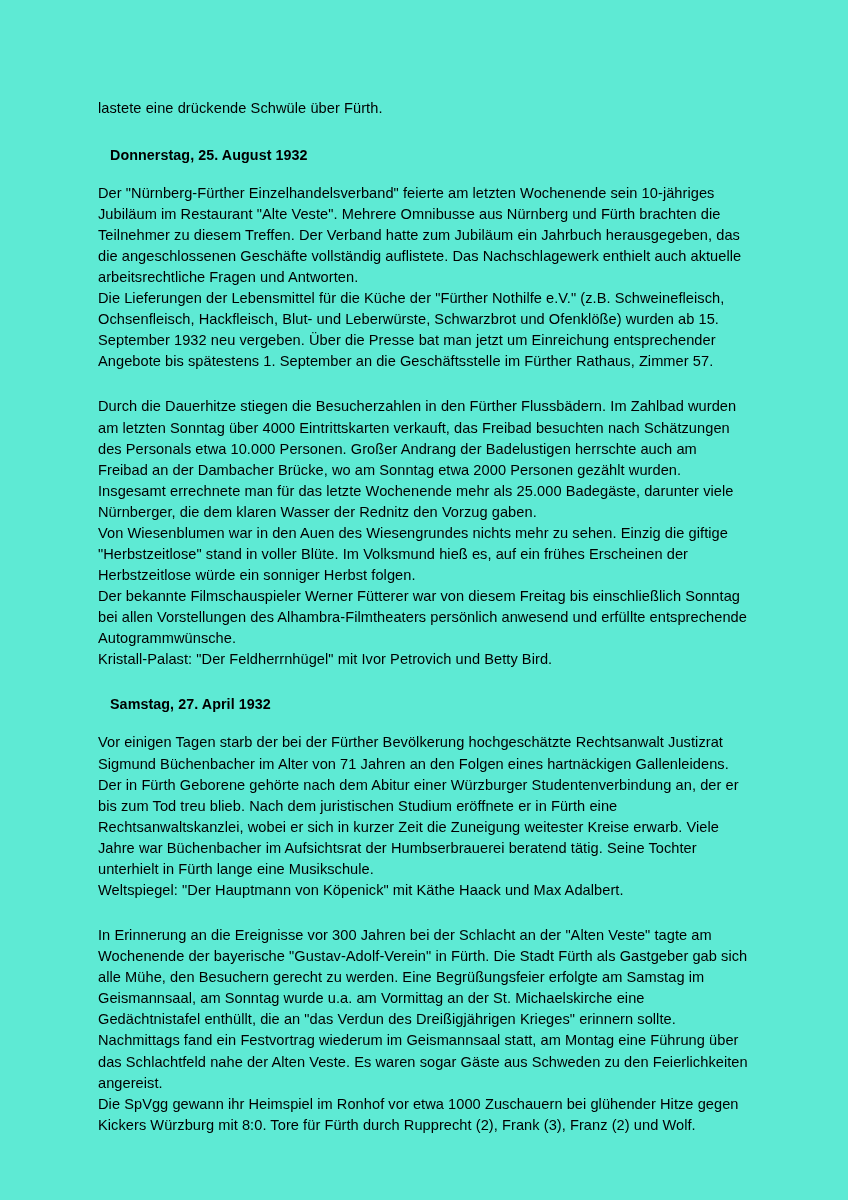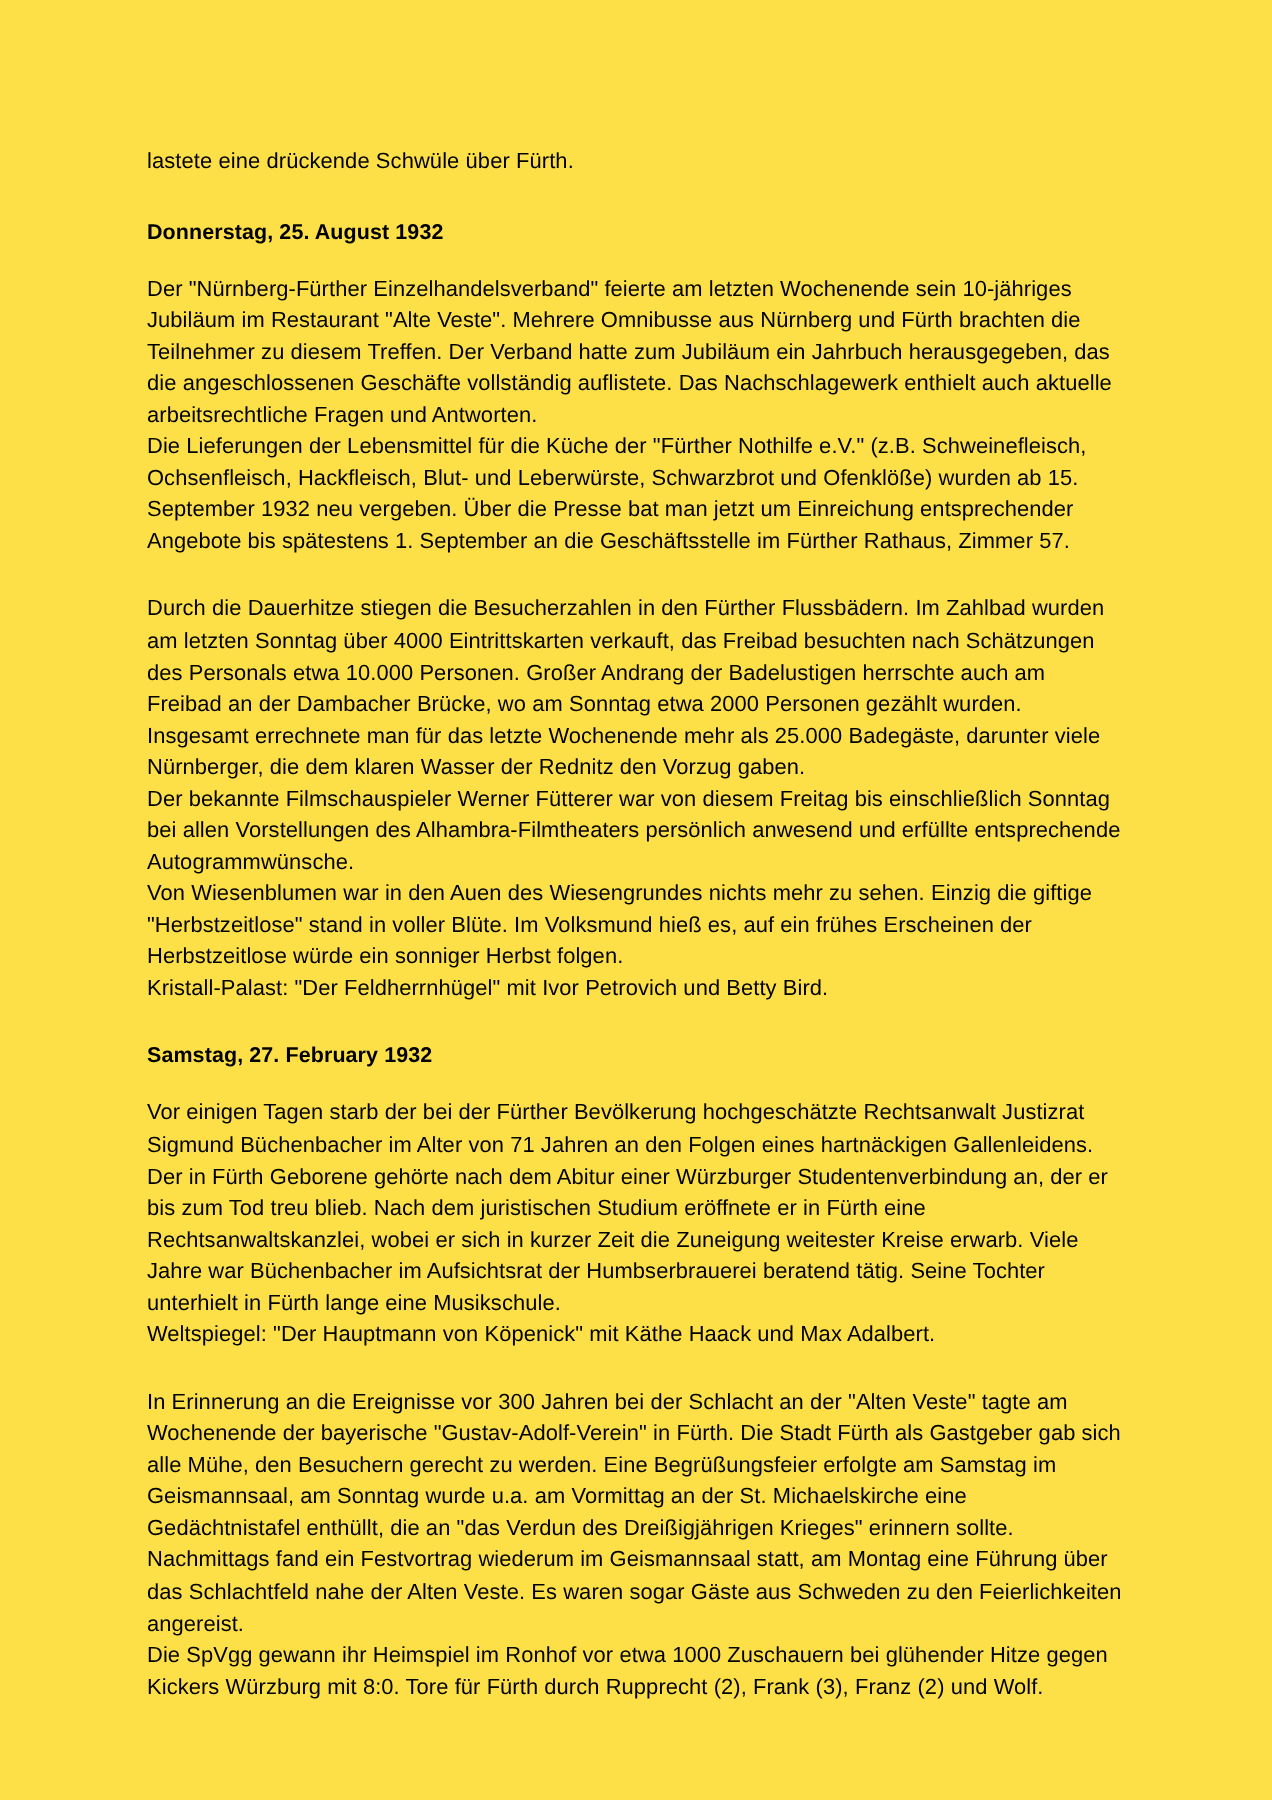--- a/index.html
+++ b/index.html
@@ -8,21 +8,21 @@
     background: #ffffff;
   }
   body {
     font-family: "Liberation Sans", sans-serif;
     color: #000000;
   }
   .page {
     width: 848px;
     height: 1200px;
     box-sizing: border-box;
-    background: #fde047;
+    background: #5eead4;
     position: relative;
     overflow: hidden;
   }
   .content {
     position: absolute;
     left: 98px;
     top: 98px;
     width: 652px;
   }
   .lead-line {
@@ -31,21 +31,21 @@
     margin: 0 0 26px 0;
     letter-spacing: 0.005em;
   }
   .entry {
     margin: 0 0 24px 0;
   }
   .entry-heading {
     font-size: 14.3px;
     font-weight: bold;
     line-height: 1.4;
-    margin: 0 0 18px 0;
+    margin: 0 0 18px 12px;
     letter-spacing: 0.005em;
   }
   .entry-body p {
     font-size: 14.6px;
     line-height: 1.445;
     margin: 0;
     text-align: left;
     letter-spacing: 0.004em;
   }
   .entry:last-child {
@@ -64,28 +64,28 @@
       <h2 class="entry-heading">Donnerstag, 25. August 1932</h2>
       <div class="entry-body">
         <p>Der "Nürnberg-Fürther Einzelhandelsverband" feierte am letzten Wochenende sein 10-jähriges Jubiläum im Restaurant "Alte Veste". Mehrere Omnibusse aus Nürnberg und Fürth brachten die Teilnehmer zu diesem Treffen. Der Verband hatte zum Jubiläum ein Jahrbuch herausgegeben, das die angeschlossenen Geschäfte vollständig auflistete. Das Nachschlagewerk enthielt auch aktuelle arbeitsrechtliche Fragen und Antworten.</p>
         <p>Die Lieferungen der Lebensmittel für die Küche der "Fürther Nothilfe e.V." (z.B. Schweinefleisch, Ochsenfleisch, Hackfleisch, Blut- und Leberwürste, Schwarzbrot und Ofenklöße) wurden ab 15. September 1932 neu vergeben. Über die Presse bat man jetzt um Einreichung entsprechender Angebote bis spätestens 1. September an die Geschäftsstelle im Fürther Rathaus, Zimmer 57.</p>
       </div>
     </div>
 
     <div class="entry">
       <div class="entry-body">
         <p>Durch die Dauerhitze stiegen die Besucherzahlen in den Fürther Flussbädern. Im Zahlbad wurden am letzten Sonntag über 4000 Eintrittskarten verkauft, das Freibad besuchten nach Schätzungen des Personals etwa 10.000 Personen. Großer Andrang der Badelustigen herrschte auch am Freibad an der Dambacher Brücke, wo am Sonntag etwa 2000 Personen gezählt wurden. Insgesamt errechnete man für das letzte Wochenende mehr als 25.000 Badegäste, darunter viele Nürnberger, die dem klaren Wasser der Rednitz den Vorzug gaben.</p>
+        <p>Von Wiesenblumen war in den Auen des Wiesengrundes nichts mehr zu sehen. Einzig die giftige "Herbstzeitlose" stand in voller Blüte. Im Volksmund hieß es, auf ein frühes Erscheinen der Herbstzeitlose würde ein sonniger Herbst folgen.</p>
         <p>Der bekannte Filmschauspieler Werner Fütterer war von diesem Freitag bis einschließlich Sonntag bei allen Vorstellungen des Alhambra-Filmtheaters persönlich anwesend und erfüllte entsprechende Autogrammwünsche.</p>
-        <p>Von Wiesenblumen war in den Auen des Wiesengrundes nichts mehr zu sehen. Einzig die giftige "Herbstzeitlose" stand in voller Blüte. Im Volksmund hieß es, auf ein frühes Erscheinen der Herbstzeitlose würde ein sonniger Herbst folgen.</p>
         <p>Kristall-Palast: "Der Feldherrnhügel" mit Ivor Petrovich und Betty Bird.</p>
       </div>
     </div>
 
     <div class="entry">
-      <h2 class="entry-heading">Samstag, 27. February 1932</h2>
+      <h2 class="entry-heading">Samstag, 27. April 1932</h2>
       <div class="entry-body">
         <p>Vor einigen Tagen starb der bei der Fürther Bevölkerung hochgeschätzte Rechtsanwalt Justizrat Sigmund Büchenbacher im Alter von 71 Jahren an den Folgen eines hartnäckigen Gallenleidens. Der in Fürth Geborene gehörte nach dem Abitur einer Würzburger Studentenverbindung an, der er bis zum Tod treu blieb. Nach dem juristischen Studium eröffnete er in Fürth eine Rechtsanwaltskanzlei, wobei er sich in kurzer Zeit die Zuneigung weitester Kreise erwarb. Viele Jahre war Büchenbacher im Aufsichtsrat der Humbserbrauerei beratend tätig. Seine Tochter unterhielt in Fürth lange eine Musikschule.</p>
         <p>Weltspiegel: "Der Hauptmann von Köpenick" mit Käthe Haack und Max Adalbert.</p>
       </div>
     </div>
 
     <div class="entry">
       <div class="entry-body">
         <p>In Erinnerung an die Ereignisse vor 300 Jahren bei der Schlacht an der "Alten Veste" tagte am Wochenende der bayerische "Gustav-Adolf-Verein" in Fürth. Die Stadt Fürth als Gastgeber gab sich alle Mühe, den Besuchern gerecht zu werden. Eine Begrüßungsfeier erfolgte am Samstag im Geismannsaal, am Sonntag wurde u.a. am Vormittag an der St. Michaelskirche eine Gedächtnistafel enthüllt, die an "das Verdun des Dreißigjährigen Krieges" erinnern sollte. Nachmittags fand ein Festvortrag wiederum im Geismannsaal statt, am Montag eine Führung über das Schlachtfeld nahe der Alten Veste. Es waren sogar Gäste aus Schweden zu den Feierlichkeiten angereist.</p>
         <p>Die SpVgg gewann ihr Heimspiel im Ronhof vor etwa 1000 Zuschauern bei glühender Hitze gegen Kickers Würzburg mit 8:0. Tore für Fürth durch Rupprecht (2), Frank (3), Franz (2) und Wolf.</p>

